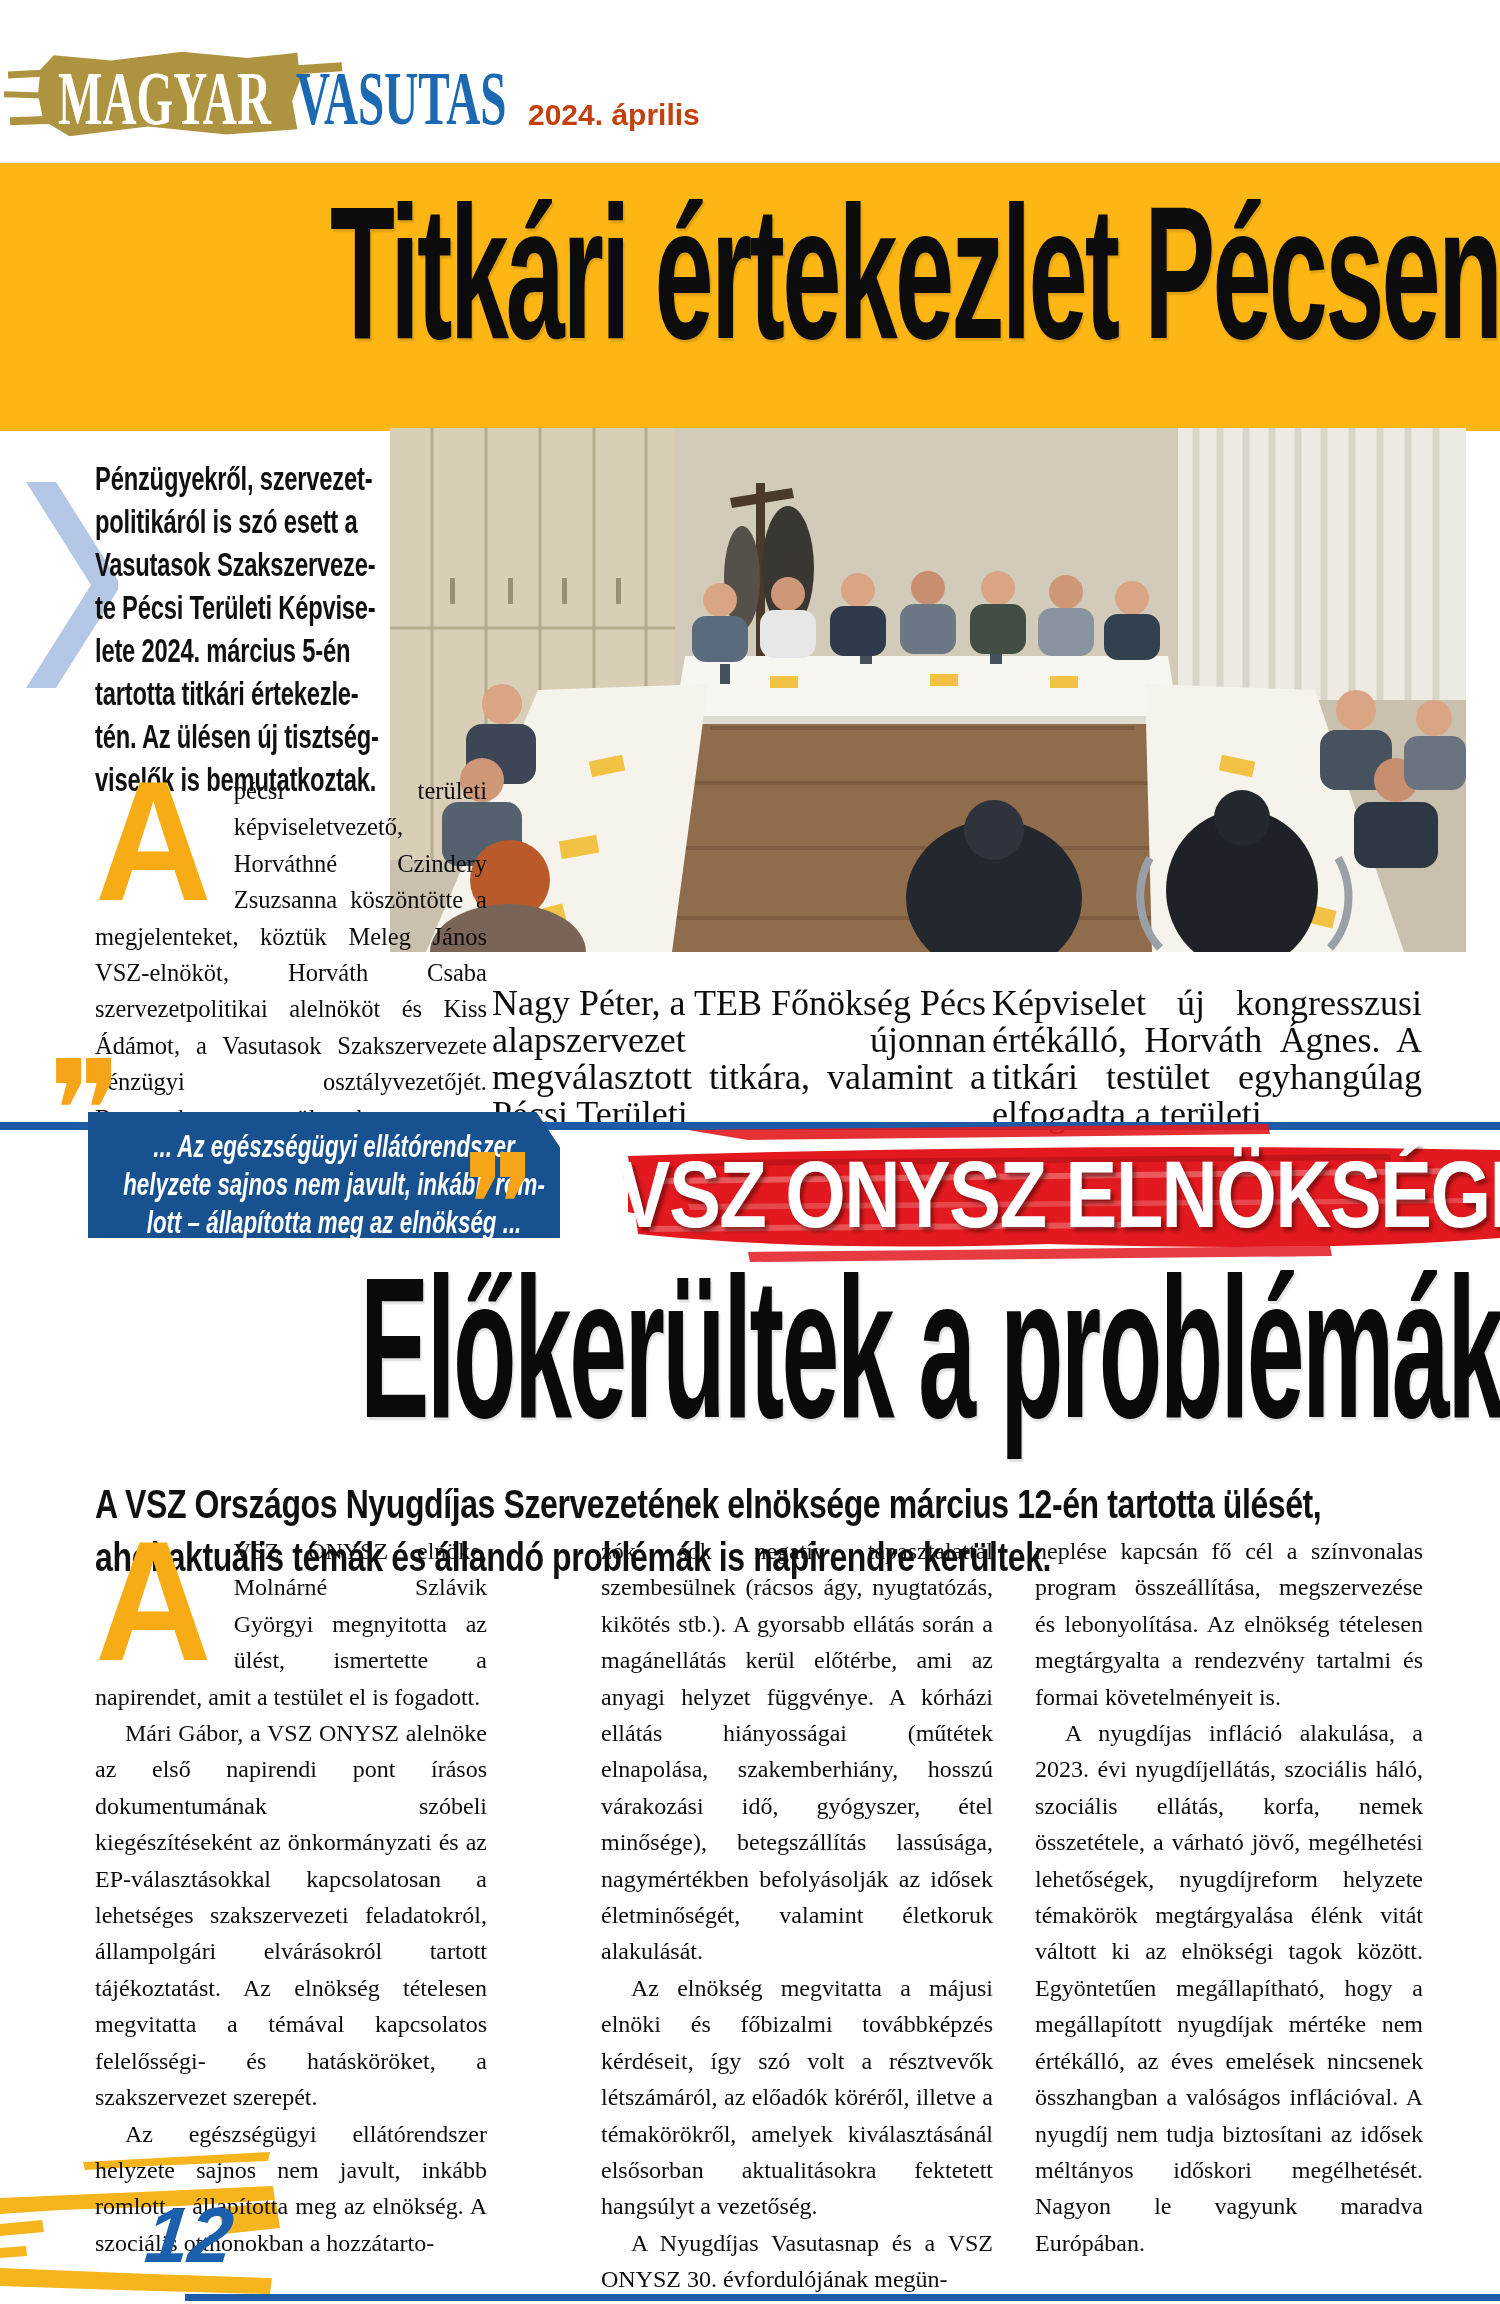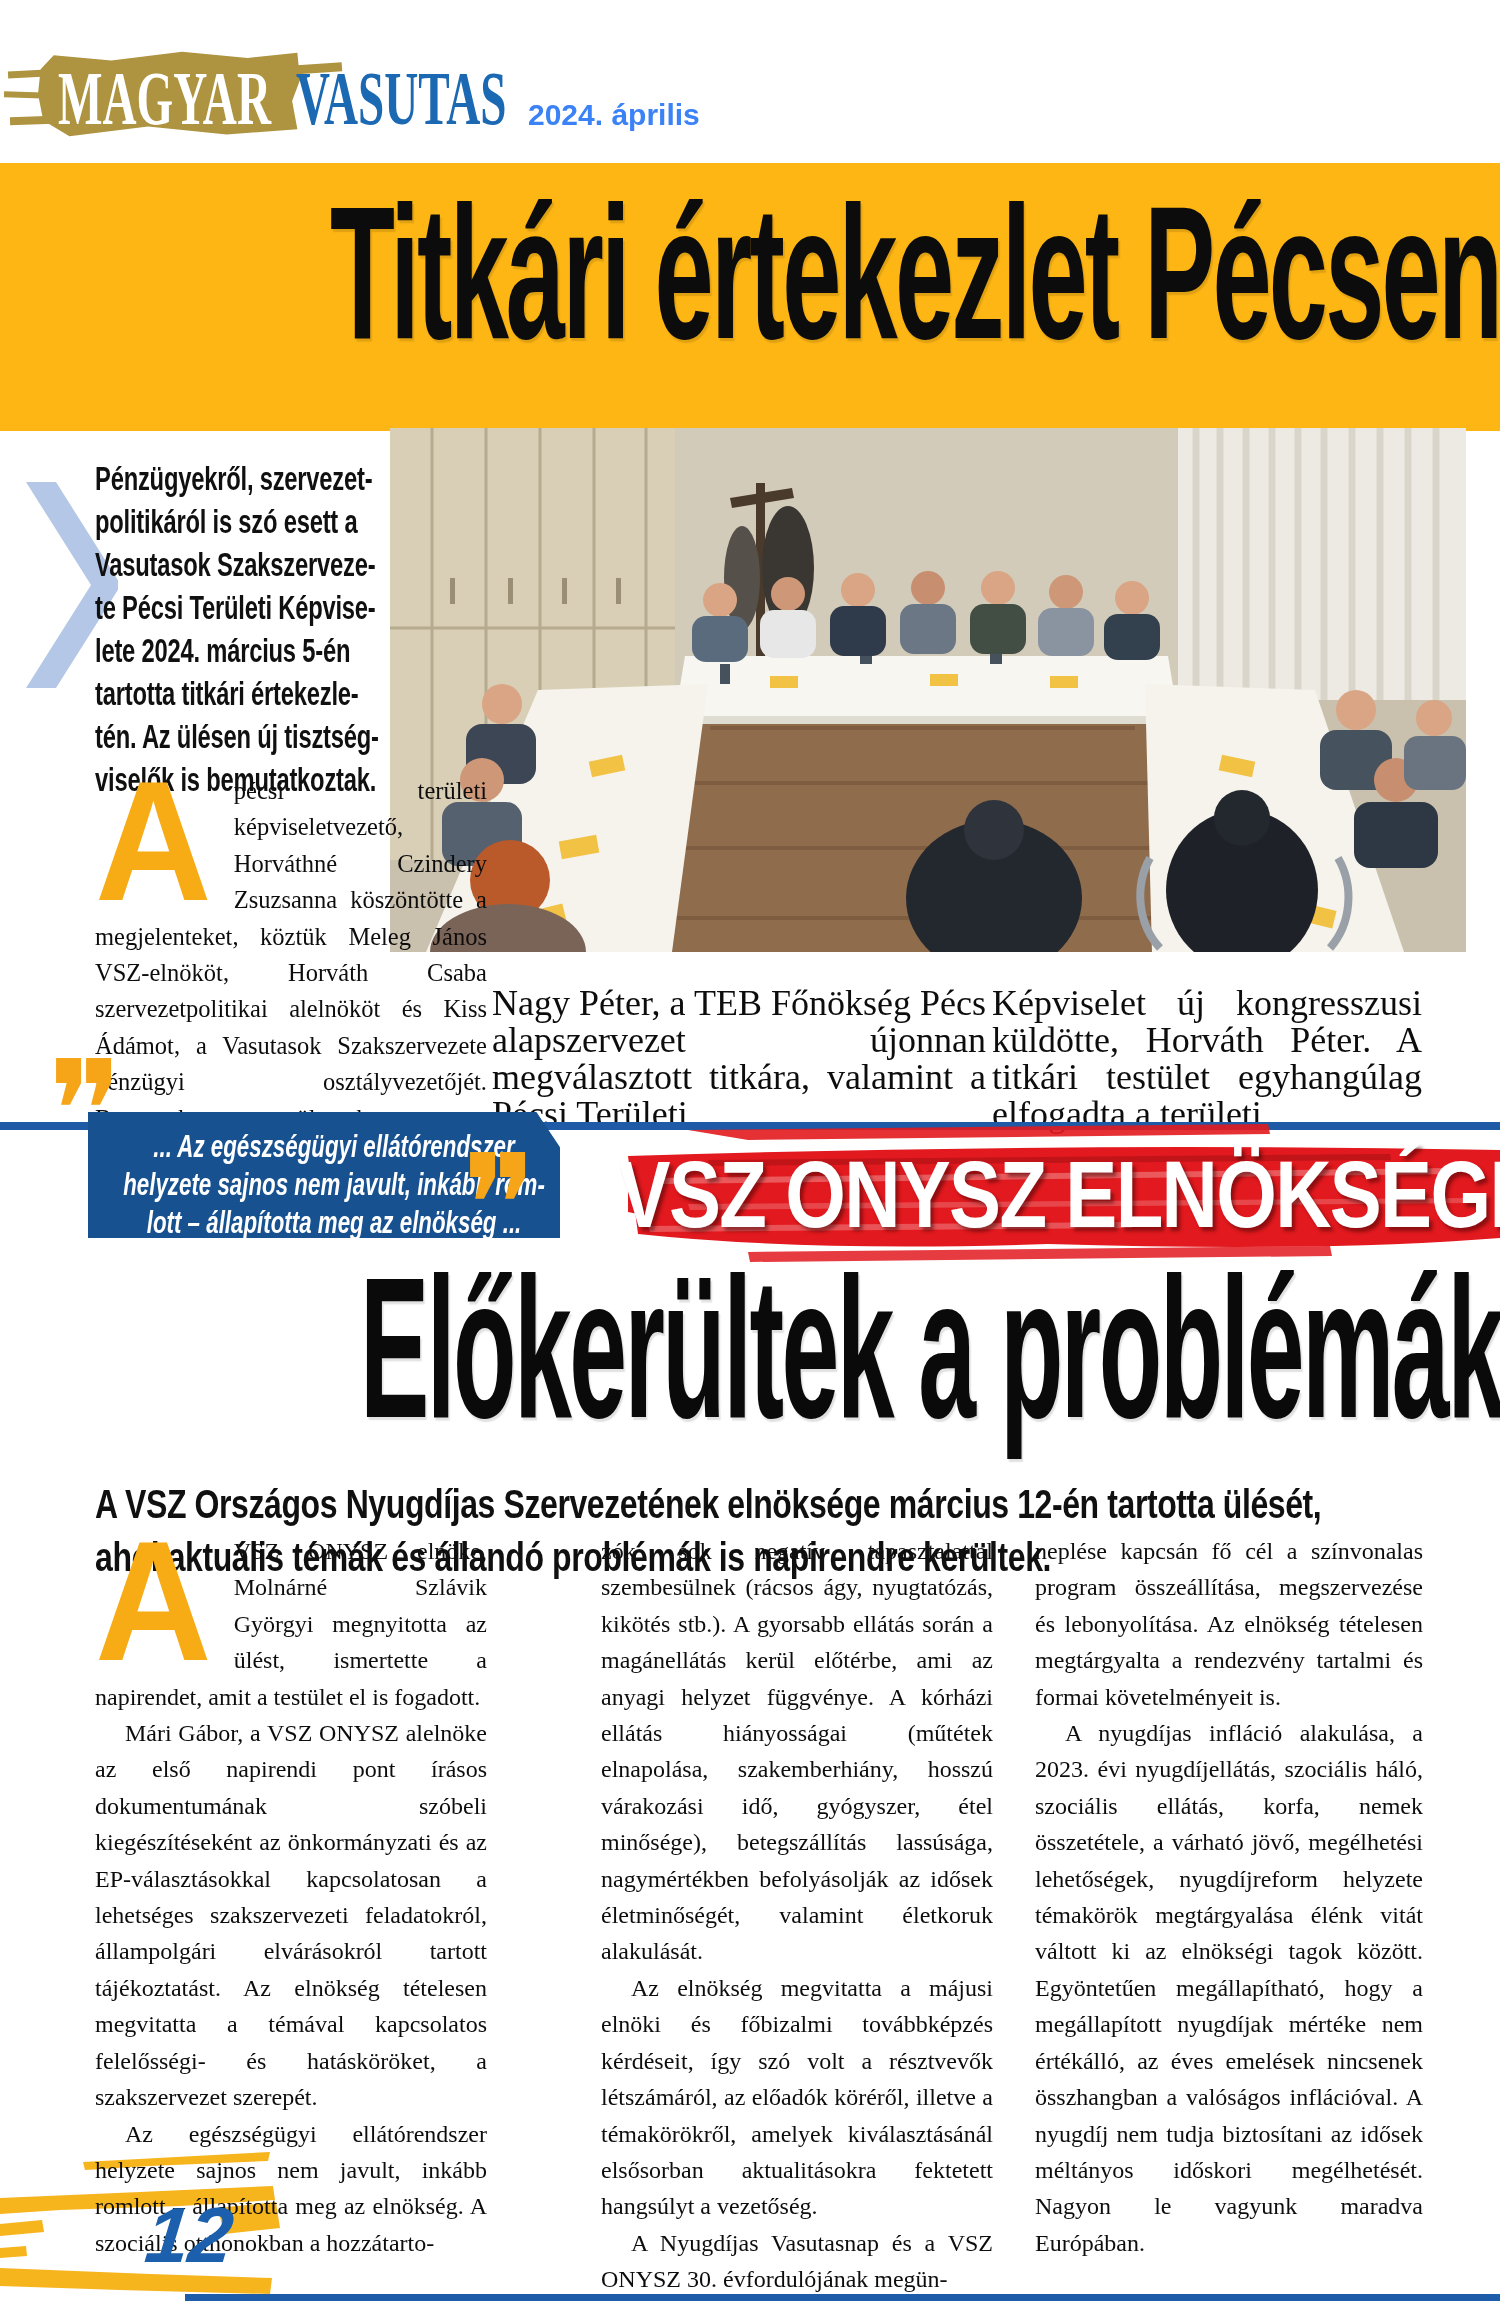--- a/index.html
+++ b/index.html
@@ -11,21 +11,21 @@
     clip-path:polygon(1% 22%,6% 6%,28% 12%,55% 2%,80% 9%,99% 3%,100% 34%,97% 58%,99% 90%,72% 96%,42% 87%,12% 98%,2% 80%,0% 50%);}
   .brush-streak{position:absolute;background:#AE9440;}
   .bs1{left:8px;top:70px;width:58px;height:7px;transform:rotate(-3deg);}
   .bs2{left:4px;top:92px;width:46px;height:6px;transform:rotate(2deg);}
   .bs3{left:10px;top:116px;width:72px;height:8px;transform:rotate(-2deg);}
   .bs4{left:290px;top:64px;width:52px;height:9px;transform:rotate(-4deg);}
   .logo-word{position:absolute;top:60px;font-family:"Liberation Serif",serif;font-weight:bold;
     font-size:76px;line-height:76px;transform:scaleX(0.62);transform-origin:left top;white-space:nowrap;}
   .logo-magyar{left:58px;color:#ffffff;}
   .logo-vasutas{left:296px;color:#1C69B3;}
-  .issue-date{position:absolute;left:528px;top:98px;font:bold 30px/34px "Liberation Sans",sans-serif;color:#3b82f6;}
+  .issue-date{position:absolute;left:528px;top:98px;font:bold 30px/34px "Liberation Sans",sans-serif;color:#c2410c;}
 
   
   .title-banner{position:absolute;left:0;top:163px;width:1500px;height:268px;background:#FDB614;}
   .title-banner h1{margin:0;text-align:center;white-space:nowrap;color:#0c0c0c;
     font:bold 190px/218px "Liberation Sans",sans-serif;letter-spacing:-5px;
     transform:scaleX(0.56);transform-origin:50% 50%;text-shadow:3px 3px 2px rgba(0,0,0,0.12);}
 
   
   .chevron{position:absolute;left:26px;top:478px;}
   .lead{position:absolute;left:95px;top:424px;width:560px;white-space:pre-line;
@@ -234,21 +234,21 @@
         <path d="M760,430 A60,70 0 0 0 770,520" stroke="#9AA0A8" stroke-width="8" fill="none"></path>
         <path d="M948,430 A60,70 0 0 1 940,520" stroke="#9AA0A8" stroke-width="8" fill="none"></path>
       </g>
     </svg>
   </figure>
 
   <div class="a1-body">
     <span class="dropcap">A</span><span>pécsi területi képviseletvezető, Horváthné Czindery Zsuzsanna köszöntötte a megjelenteket, köztük Meleg János VSZ-elnököt, Horváth Csaba szervezetpolitikai alelnököt és Kiss Ádámot, a Vasutasok Szakszervezete pénzügyi osztályvezetőjét. Bemutatkozott a testületnek</span>
   </div>
   <div class="cap-col cap2">Nagy Péter, a TEB Főnökség Pécs alapszervezet újonnan megválasztott titkára, valamint a Pécsi Területi</div>
-  <div class="cap-col cap3">Képviselet új kongresszusi küldötte, Horváth Péter. A titkári testület egyhangúlag elfogadta a területi</div>
+  <div class="cap-col cap3">Képviselet új kongresszusi értékálló, Horváth Ágnes. A titkári testület egyhangúlag elfogadta a területi</div>
 
   <div class="blue-rule"></div>
   <div class="quote-box"></div>
   <span class="qmark qmark-open">❞</span>
   <div class="quote-text">... Az egészségügyi ellátórendszer
 helyzete sajnos nem javult, inkább rom-
 lott – állapította meg az elnökség ...</div>
   <span class="qmark qmark-close">❞</span>
 
   <div class="red-banner">

